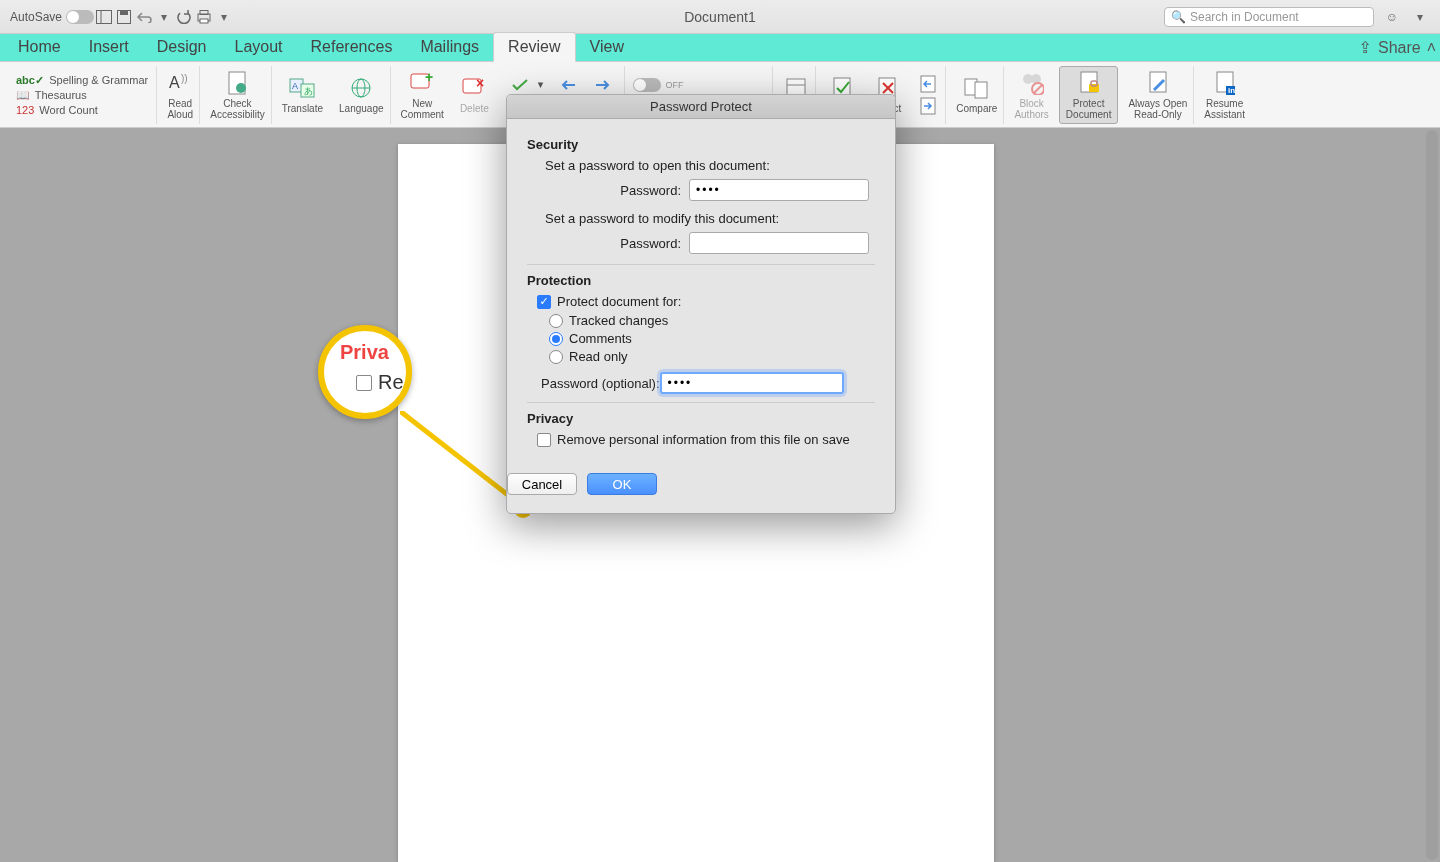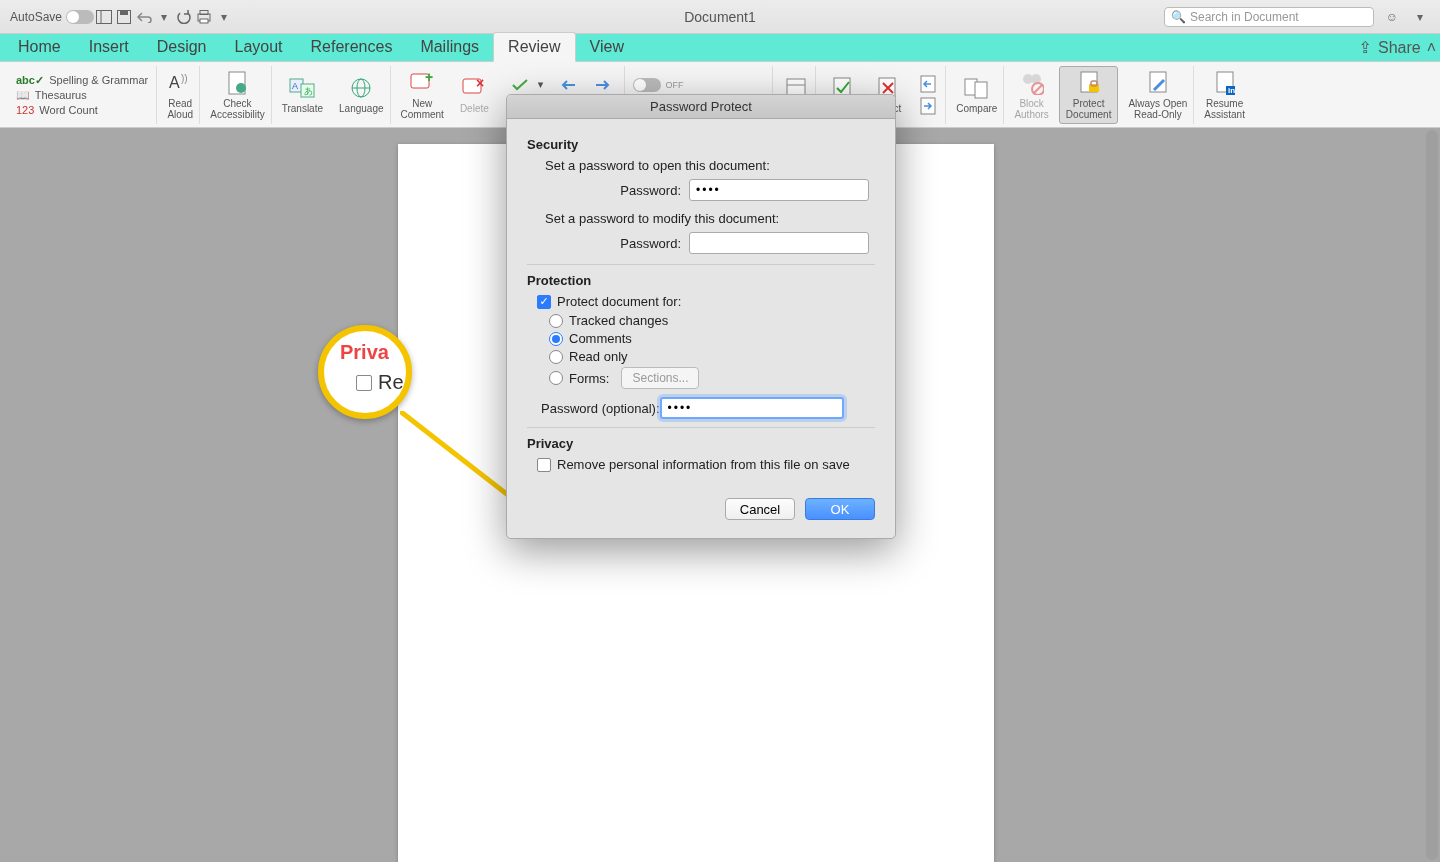--- a/index.html
+++ b/index.html
@@ -58,21 +58,21 @@
 .checkrow { display:flex; align-items:center; gap:6px; margin:4px 0 4px 10px; font-size:13px; }
 .checkbox { width:14px; height:14px; border:1px solid #888; border-radius:2px; background:#fff; display:flex; align-items:center; justify-content:center; }
 .checkbox.checked { background:#2b7bff; border-color:#2b7bff; }
 .checkbox.checked:after { content:"✓"; color:#fff; font-size:11px; line-height:1; }
 .radiorow { display:flex; align-items:center; gap:6px; margin:3px 0 3px 22px; font-size:13px; }
 .radio { width:14px; height:14px; border:1px solid #888; border-radius:50%; background:#fff; display:flex; align-items:center; justify-content:center; }
 .radio.checked:after { content:""; width:8px; height:8px; border-radius:50%; background:#2b7bff; }
 .radio.checked { border-color:#2b7bff; }
 .sections-btn { height:22px; padding:0 10px; border:1px solid #bbb; border-radius:4px; background:#f5f5f5; color:#999; font-size:12px; margin-left:6px; }
 .pwopt-row { display:flex; align-items:center; margin:8px 0 2px 14px; font-size:13px; }
-.dialog-footer { display:flex; justify-content:flex-end; gap:10px; padding:6px 20px 18px 0; }
+.dialog-footer { display:flex; gap:10px; padding:6px 20px 18px 0; }
 .btn { width:70px; height:22px; border:1px solid #aaa; border-radius:4px; background:linear-gradient(#fdfdfd,#efefef); font-size:13px; }
 .btn.primary { background:linear-gradient(#6db2ff,#4a90ff); color:#fff; border-color:#3a7be0; }
 svg { display:block; }
 </style>
 </head>
 <body>
 
 <div class="titlebar">
   <div class="left">
     <div class="autosave">
@@ -389,25 +389,20 @@
         <span>Tracked changes</span>
       </div>
     <div class="radiorow">
         <span class="radio checked"></span>
         <span>Comments</span>
       </div>
     <div class="radiorow">
         <span class="radio"></span>
         <span>Read only</span>
       </div>
-    <div class="radiorow">
-        <span class="radio"></span>
-        <span>Forms:</span>
-        <button class="sections-btn">Sections...</button>
-      </div>
     <div class="pwopt-row">
       <label>Password (optional):</label>
       <input class="pwinput focus" style="width: 184px;" value="••••">
     </div>
     <hr class="hr">
     <div class="section-h">Privacy</div>
     <div class="checkrow">
       <span class="checkbox"></span>
       <span>Remove personal information from this file on save</span>
     </div>

